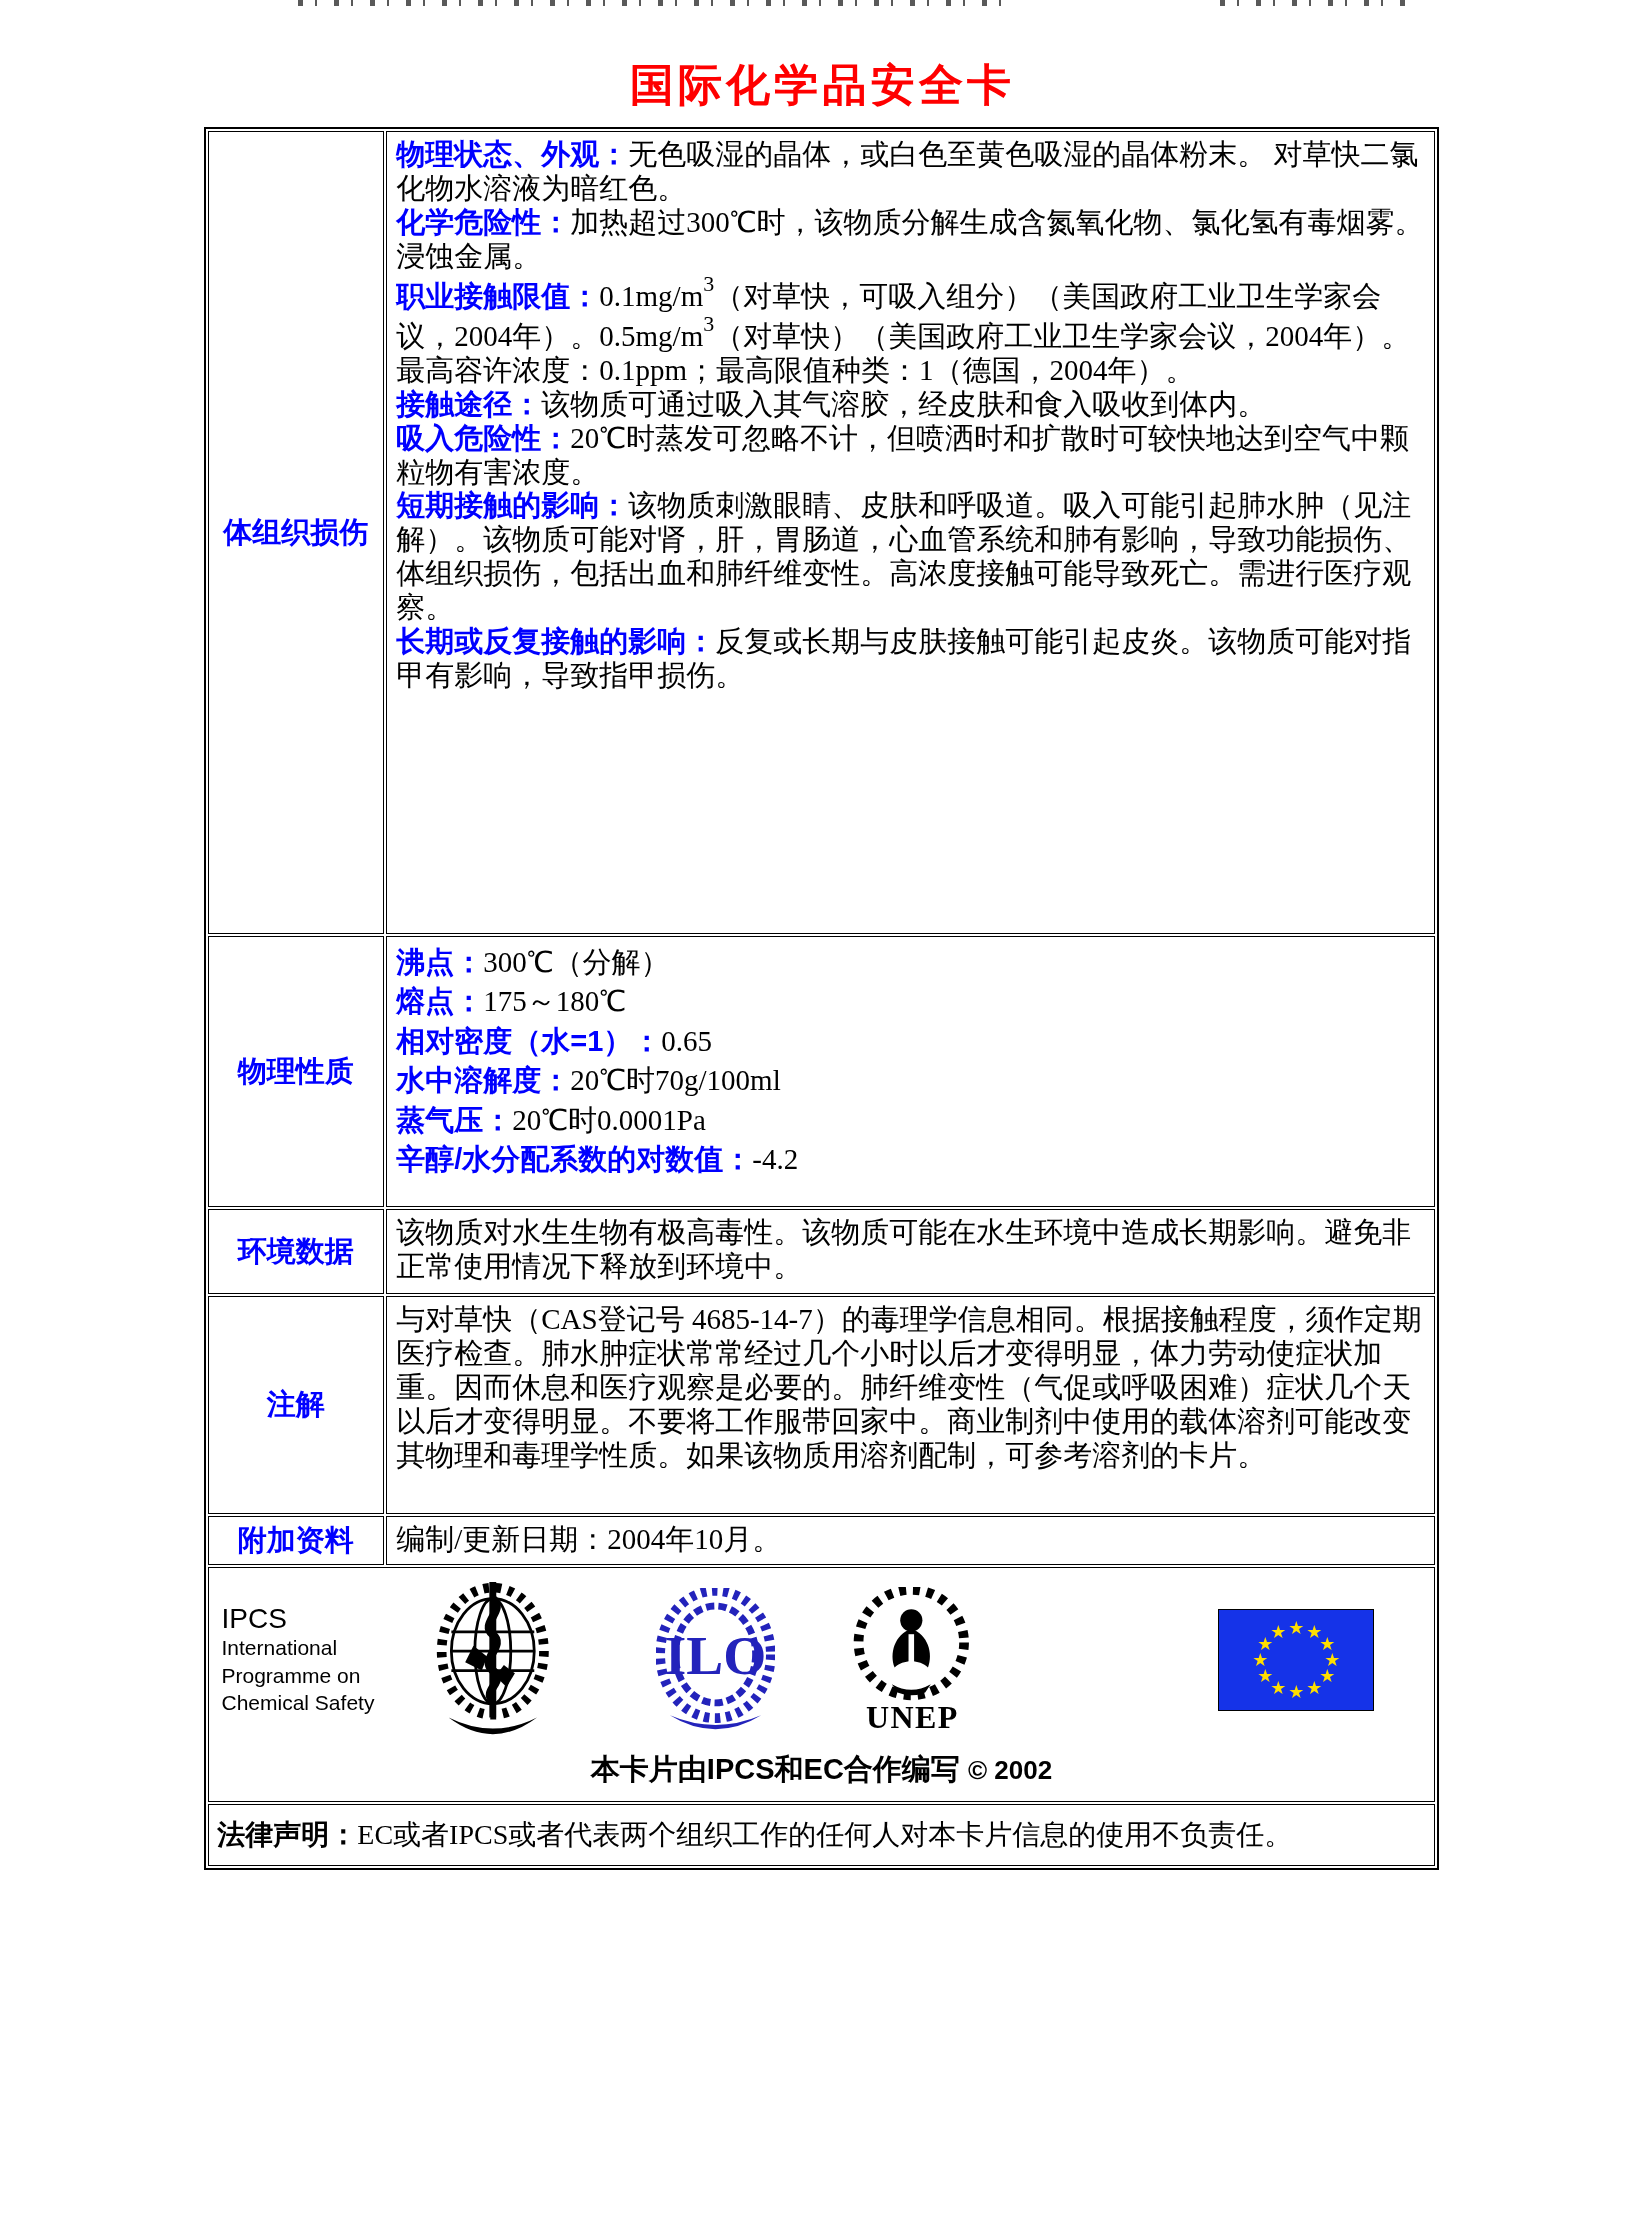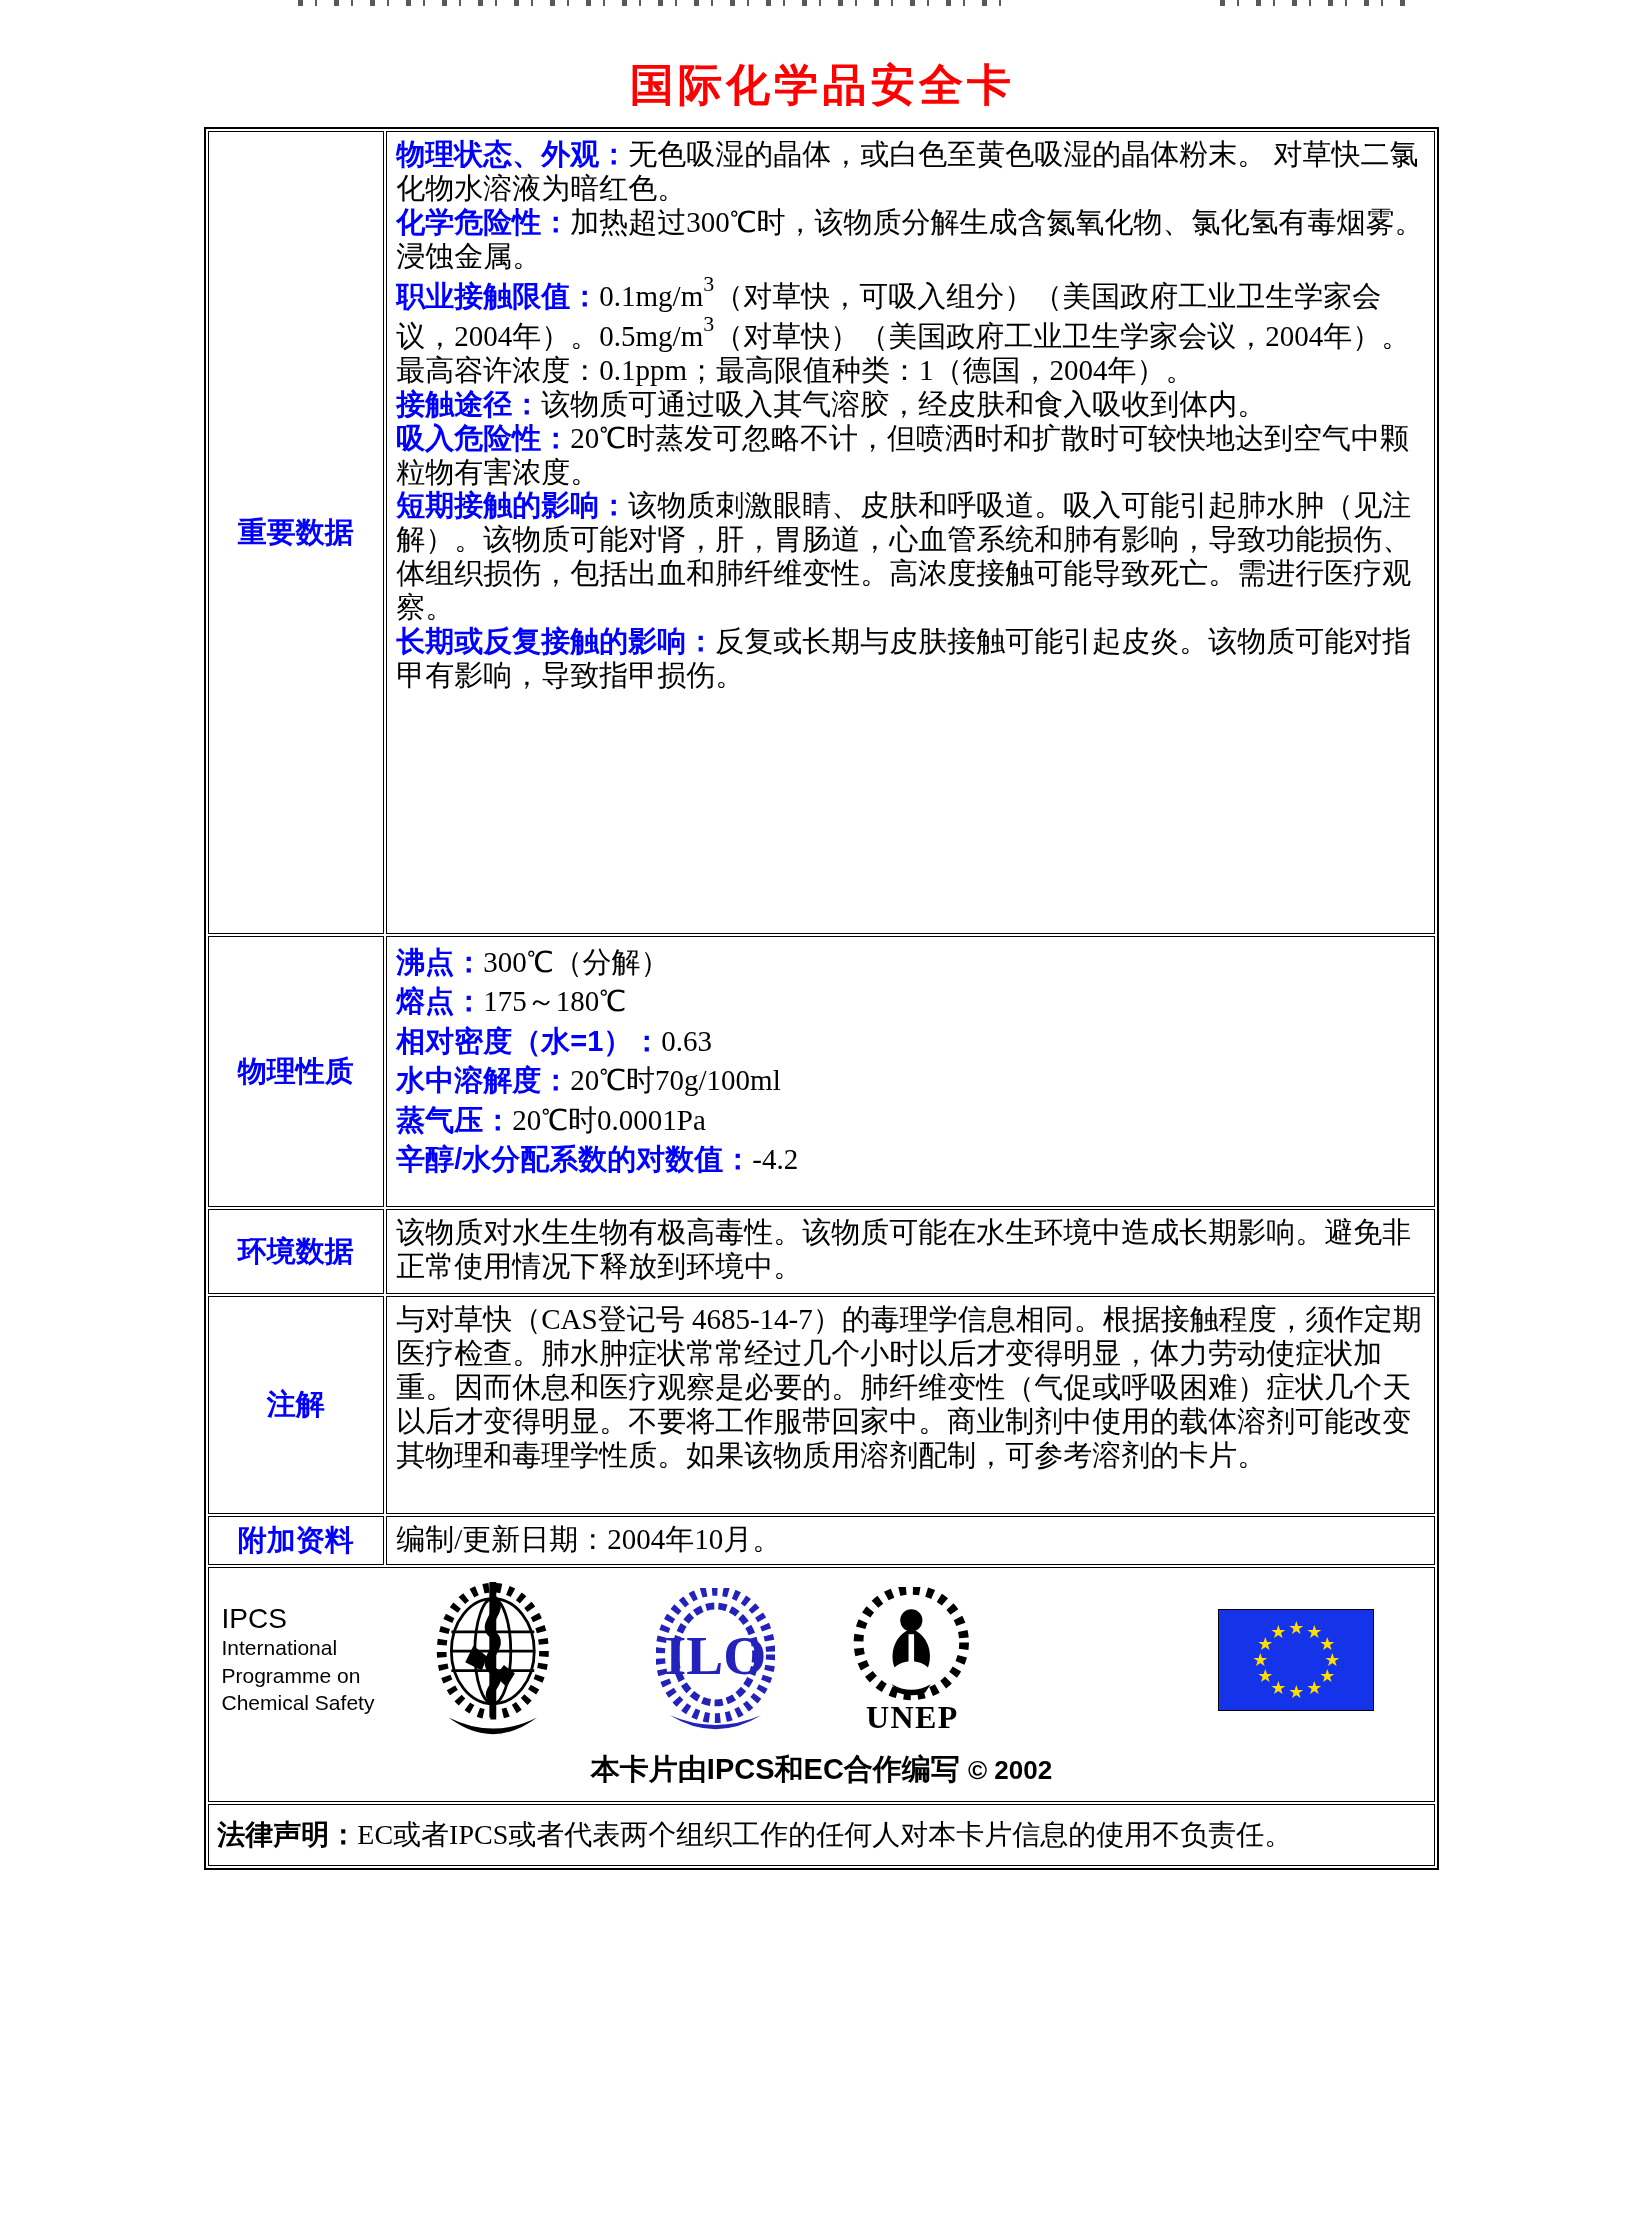--- a/index.html
+++ b/index.html
@@ -120,38 +120,38 @@
 <div class="top-fragment f1"></div>
 <div class="top-fragment f2"></div>
 
 <h1 class="page-title">国际化学品安全卡</h1>
 
 <table class="icsc">
 
   <tbody>
 
   <tr>
-    <td class="row-label">重要数据</td>
+    <td class="row-label">体组织损伤</td>
     <td class="content" style="height:790px;">
       <p class="block"><span class="lbl">物理状态、外观：</span><span>无色吸湿的晶体，或白色至黄色吸湿的晶体粉末。 对草快二氯化物水溶液为暗红色。</span></p>
       <p class="block"><span class="lbl">化学危险性：</span><span>加热超过300℃时，该物质分解生成含氮氧化物、氯化氢有毒烟雾。浸蚀金属。</span></p>
       <p class="block"><span class="lbl">职业接触限值：</span><span>0.1mg/m</span><sup class="big">3</sup><span>（对草快，可吸入组分）（美国政府工业卫生学家会议，2004年）。0.5mg/m</span><sup class="big">3</sup><span>（对草快）（美国政府工业卫生学家会议，2004年）。最高容许浓度：0.1ppm；最高限值种类：1（德国，2004年）。</span></p>
       <p class="block"><span class="lbl">接触途径：</span><span>该物质可通过吸入其气溶胶，经皮肤和食入吸收到体内。</span></p>
       <p class="block"><span class="lbl">吸入危险性：</span><span>20℃时蒸发可忽略不计，但喷洒时和扩散时可较快地达到空气中颗粒物有害浓度。</span></p>
       <p class="block"><span class="lbl">短期接触的影响：</span><span>该物质刺激眼睛、皮肤和呼吸道。吸入可能引起肺水肿（见注解）。该物质可能对肾，肝，胃肠道，心血管系统和肺有影响，导致功能损伤、体组织损伤，包括出血和肺纤维变性。高浓度接触可能导致死亡。需进行医疗观察。</span></p>
       <p class="block"><span class="lbl">长期或反复接触的影响：</span><span>反复或长期与皮肤接触可能引起皮炎。该物质可能对指甲有影响，导致指甲损伤。</span></p>
     </td>
   </tr>
 
   <tr>
     <td class="row-label">物理性质</td>
     <td class="content phys" style="height:258px;">
       <p class="block"><span class="lbl">沸点：</span><span>300℃（分解）</span></p>
       <p class="block"><span class="lbl">熔点：</span><span>175～180℃</span></p>
-      <p class="block"><span class="lbl">相对密度（水=1）：</span><span>0.63</span></p>
+      <p class="block"><span class="lbl">相对密度（水=1）：</span><span>0.65</span></p>
       <p class="block"><span class="lbl">水中溶解度：</span><span>20℃时70g/100ml</span></p>
       <p class="block"><span class="lbl">蒸气压：</span><span>20℃时0.0001Pa</span></p>
       <p class="block"><span class="lbl">辛醇/水分配系数的对数值：</span><span>-4.2</span></p>
     </td>
   </tr>
 
   <tr>
     <td class="row-label">环境数据</td>
     <td class="content" style="height:72px;">
       <p class="block">该物质对水生生物有极高毒性。该物质可能在水生环境中造成长期影响。避免非正常使用情况下释放到环境中。</p>

